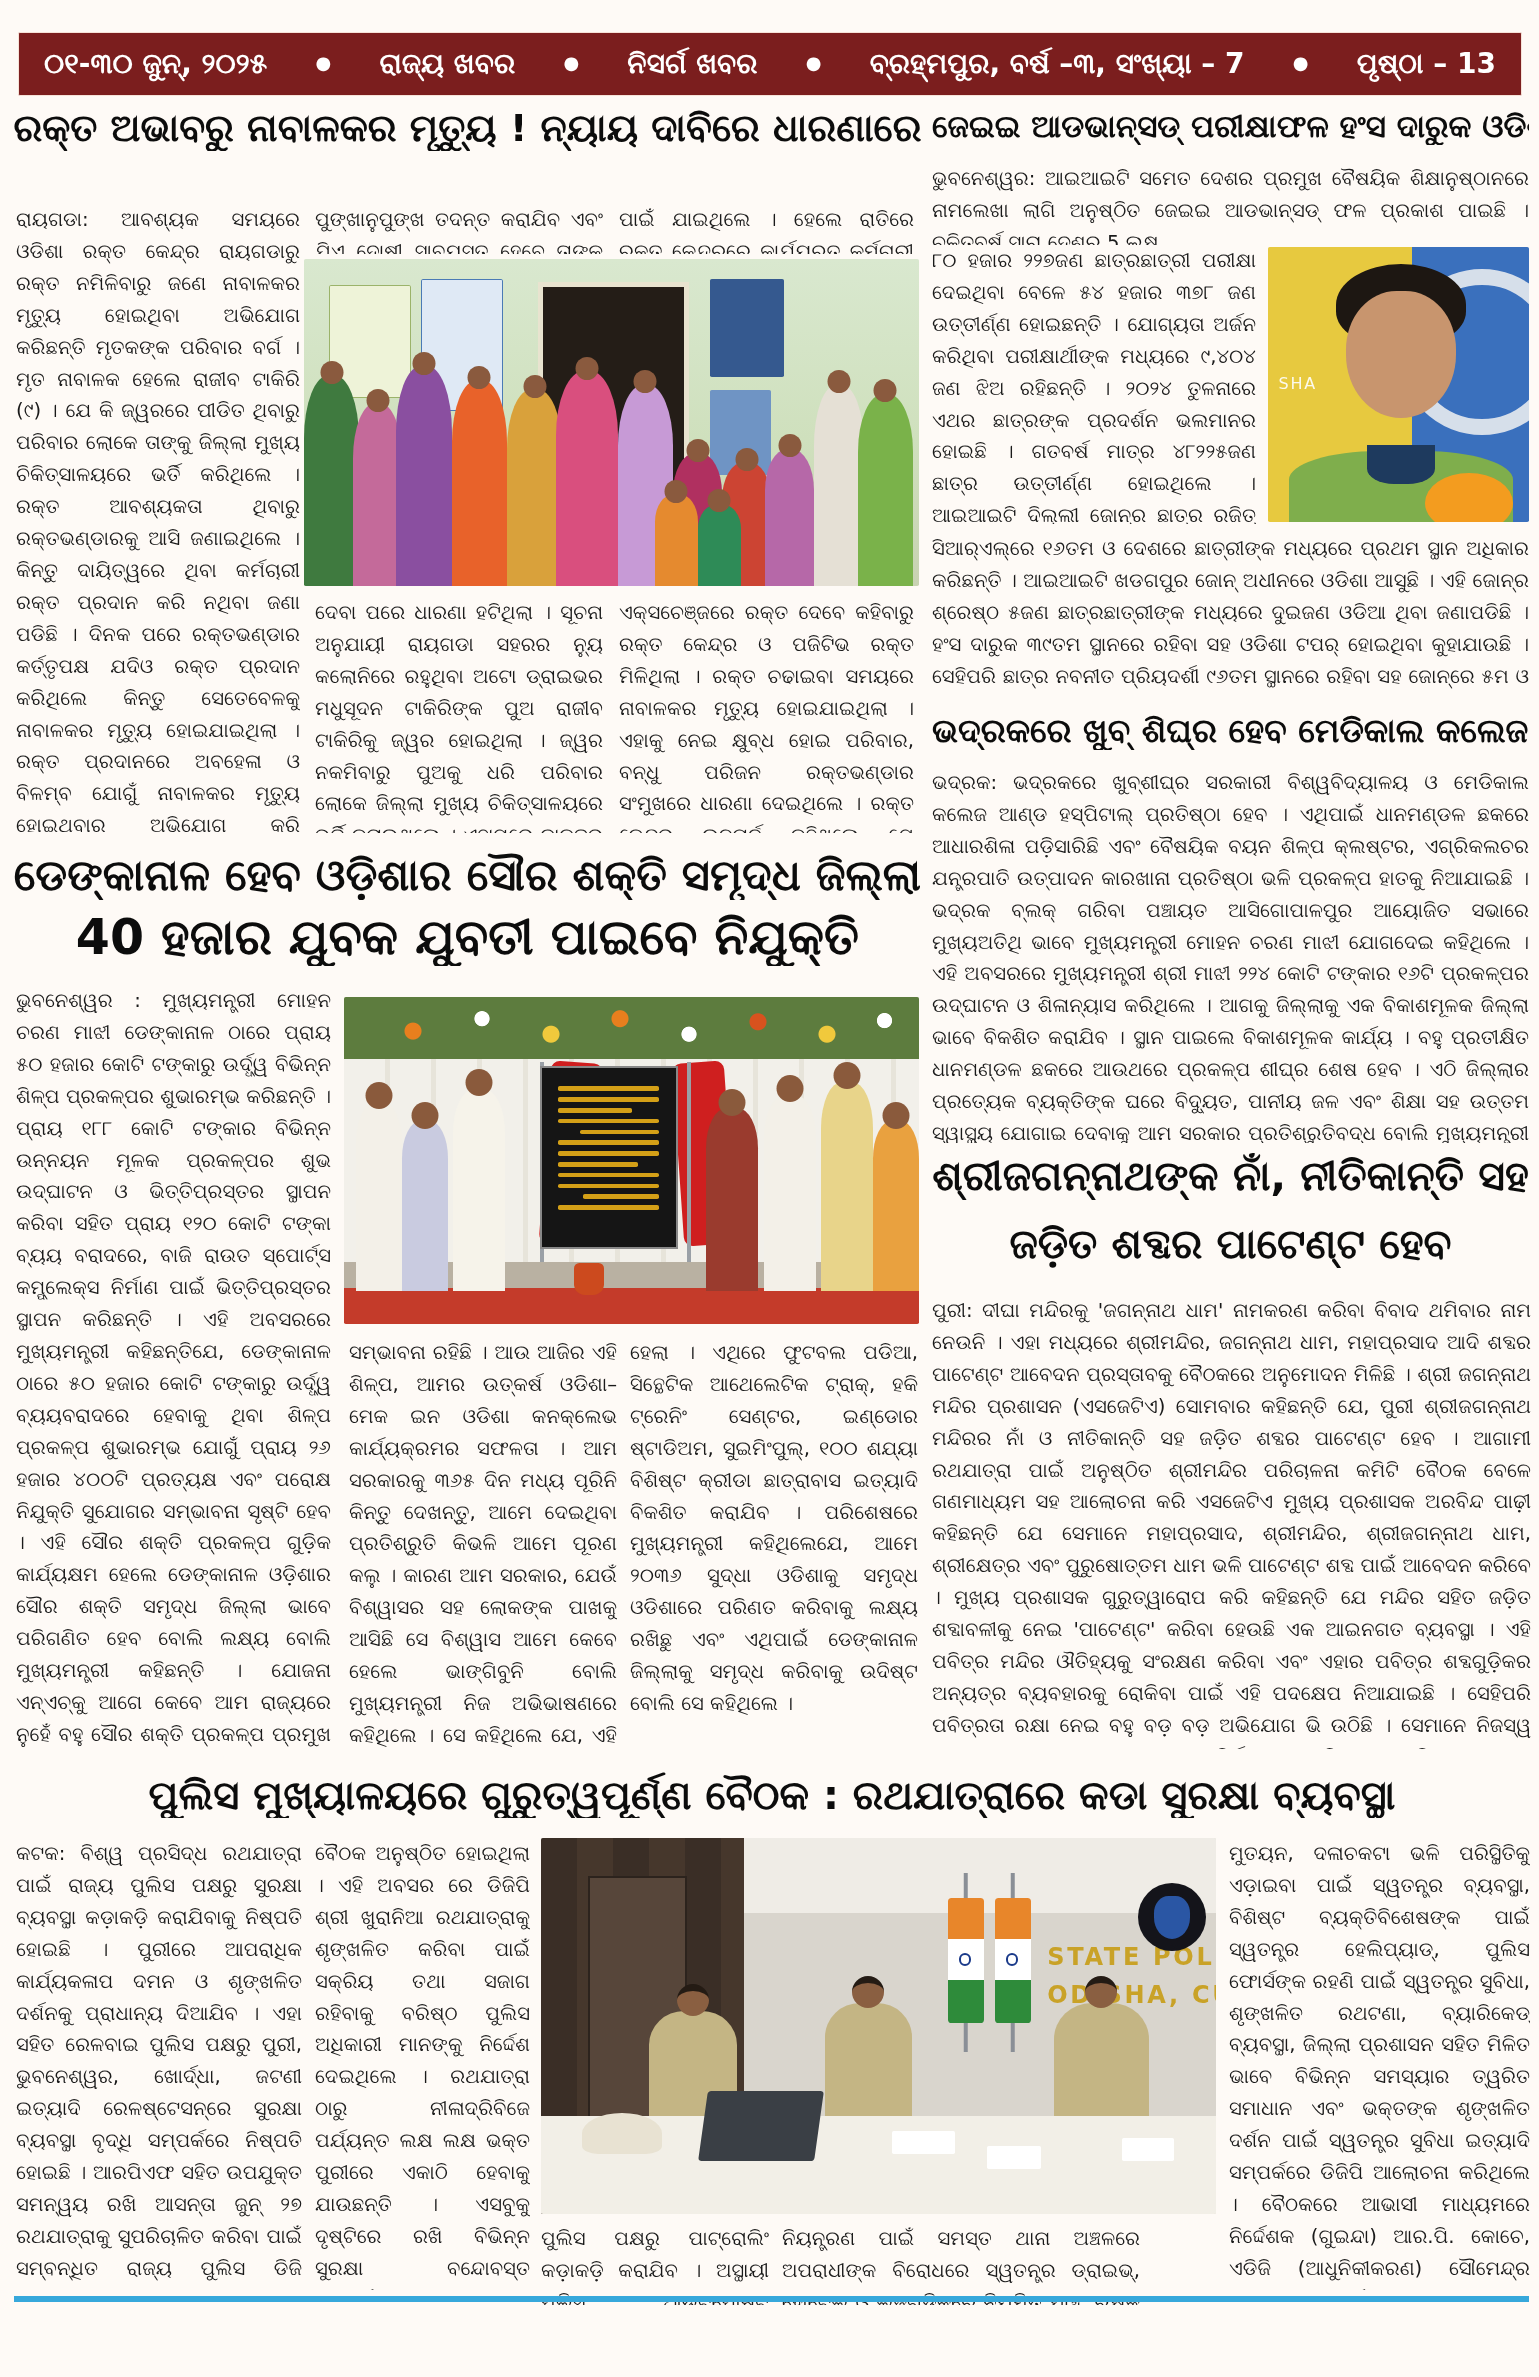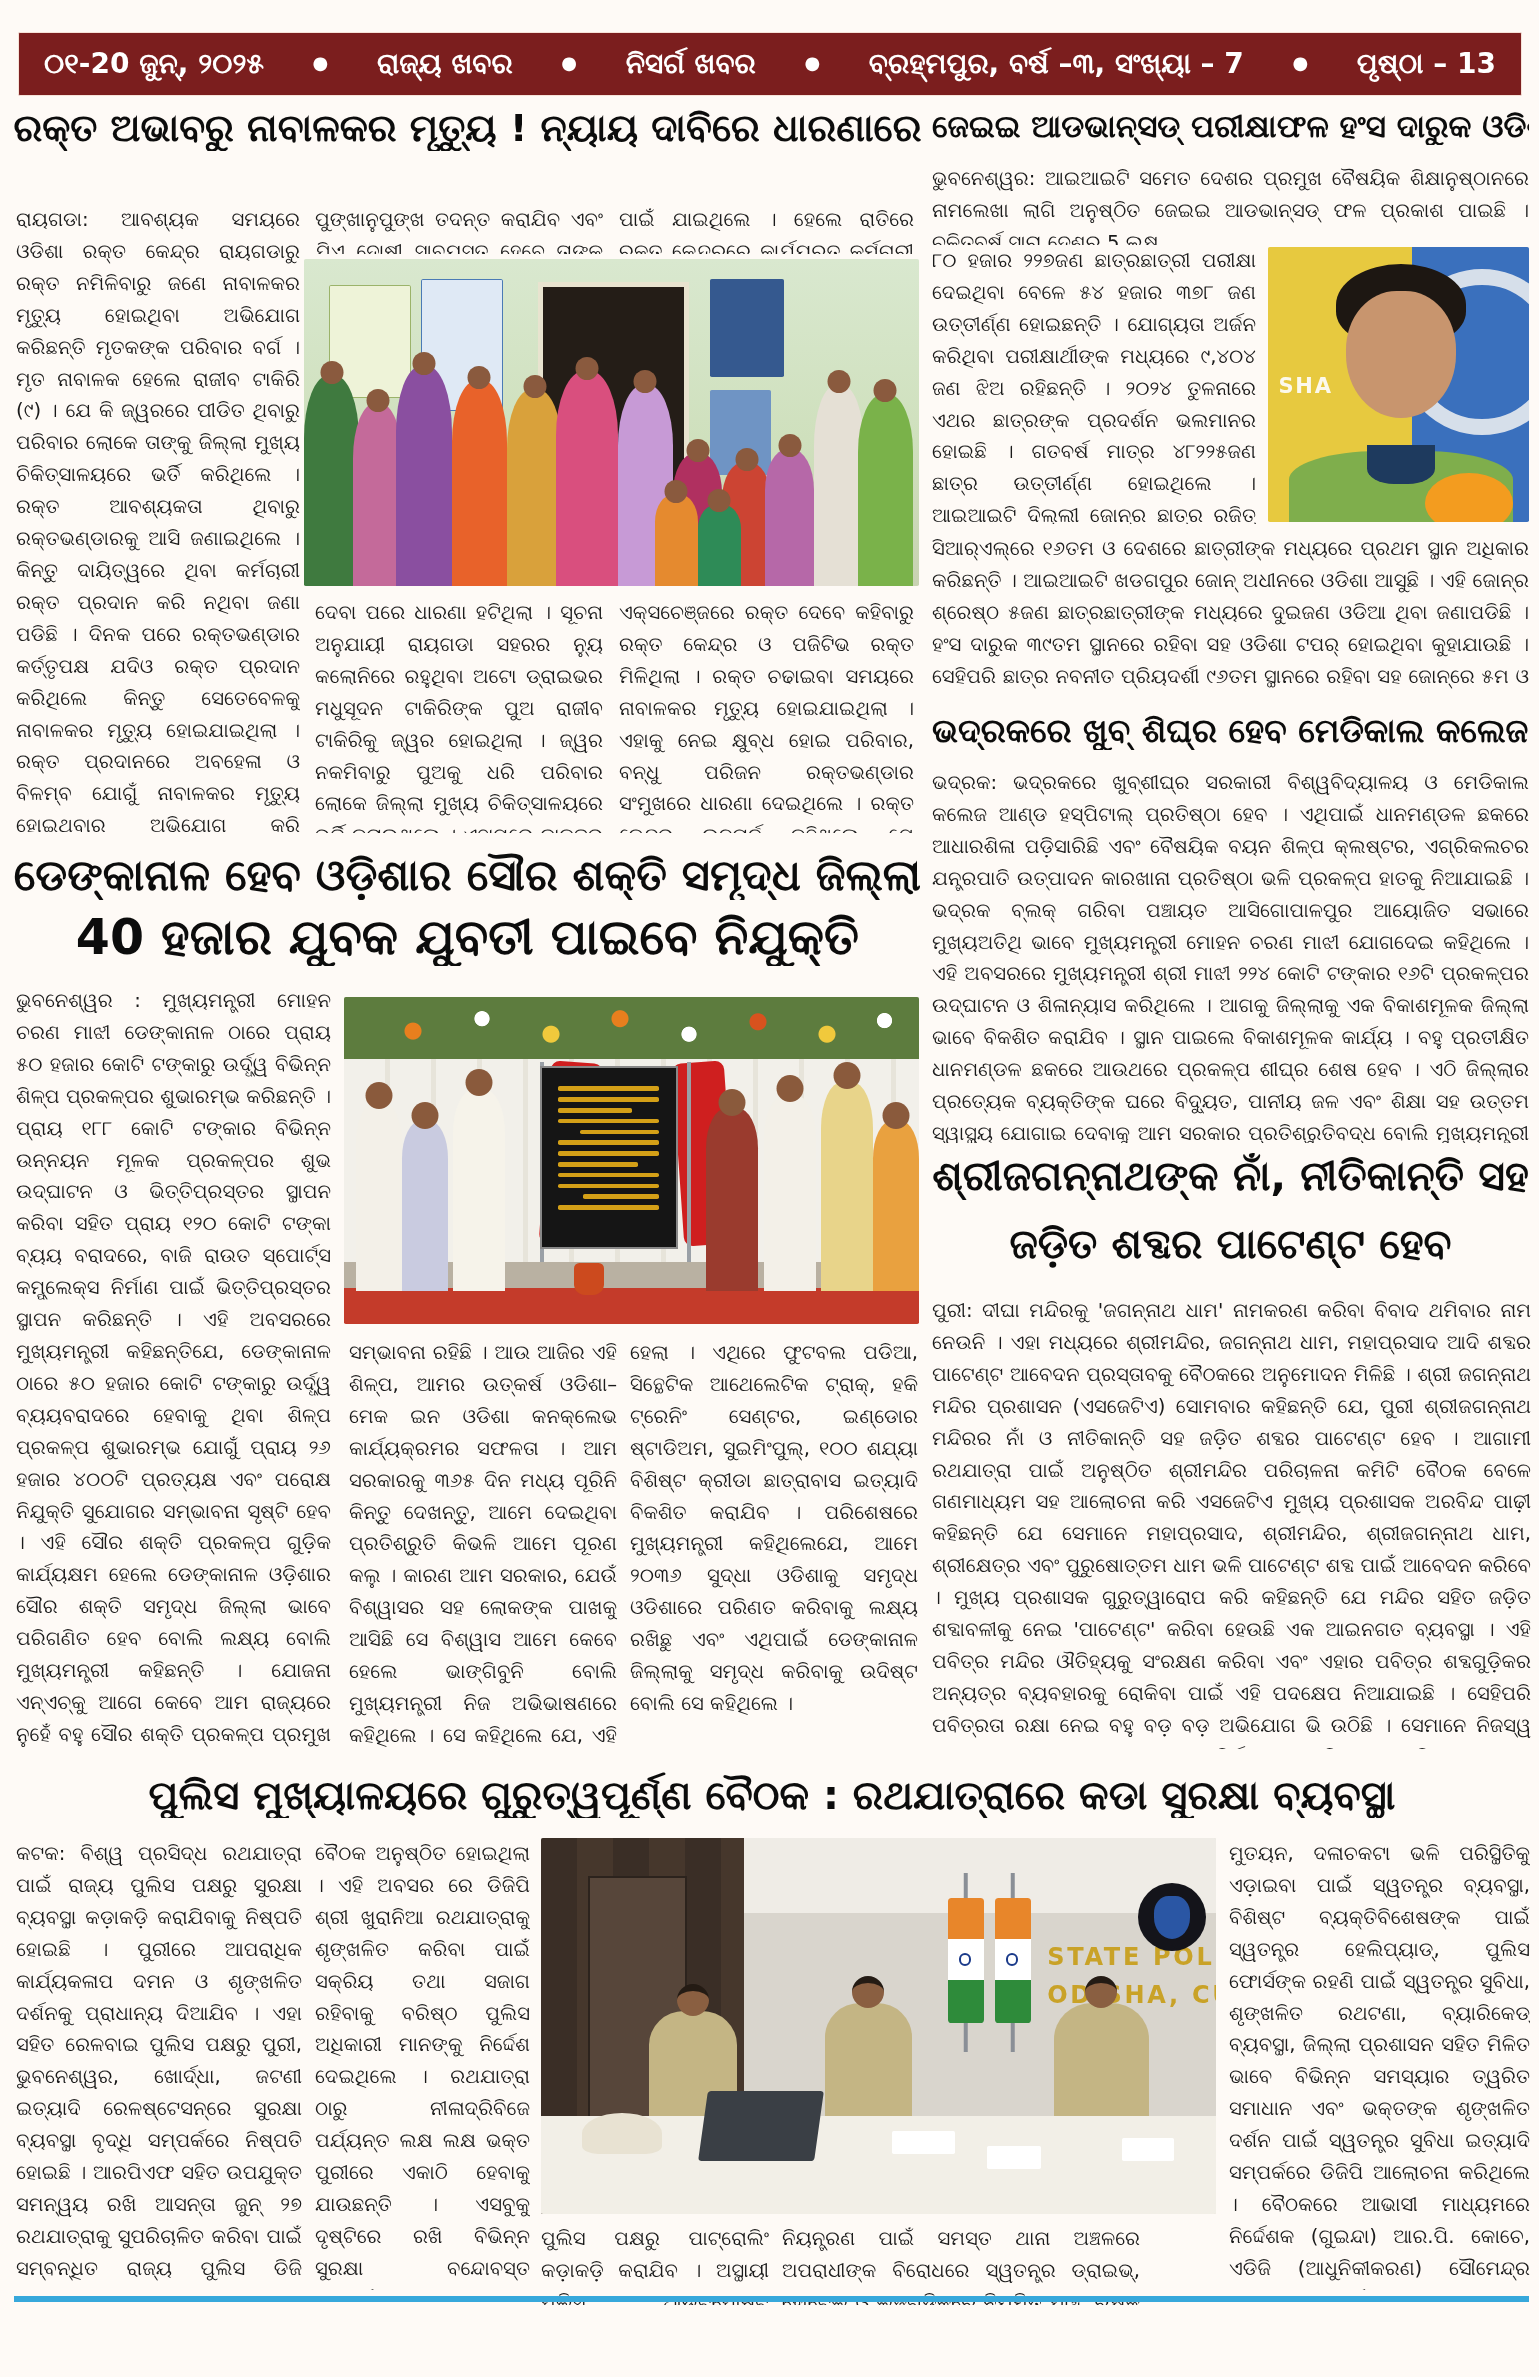--- a/index.html
+++ b/index.html
@@ -35,21 +35,21 @@
   .p1{background:linear-gradient(180deg,#d9e8cf 0%,#cfe0bd 55%,#c8d2b2 100%);}
   .p1 .door{position:absolute;left:38%;top:7%;width:23%;height:62%;background:#241d17;border:5.4px solid #e8e3cf;}
   .p1 .poster{position:absolute;border-radius:1.8px;}
   .p1 .crowd{position:absolute;left:0;bottom:0;width:100%;height:70%;}
   .p1 .person{position:absolute;bottom:0;border-radius:45% 45% 6% 6%/30% 30% 0 0;}
   .p1 .person::before{content:"";position:absolute;top:-14.3px;left:50%;transform:translateX(-50%);
     width:23px;height:23px;border-radius:50%;background:#8a5a3e;}
   
   .p2{background:linear-gradient(90deg,#e7c93f 0%,#e7c93f 55%,#3a70bd 55%,#3a70bd 100%);}
   .p2 .ring{position:absolute;right:-36px;top:8%;width:134px;height:134px;border:16px solid #f2f2f2;border-radius:50%;opacity:.85;}
-  .p2 .banner-txt{position:absolute;left:4%;top:46%;color:#fff;font-weight:bold;font-size:21px;letter-spacing:1.8px;opacity:.9;}
+  .p2 .banner-txt{position:absolute;left:4%;top:46%;color:#fff;font-weight:normal;font-size:16px;letter-spacing:1.8px;opacity:.9;}
   .p2 .hair{position:absolute;left:26%;top:6%;width:50%;height:30%;background:#1d1712;border-radius:50% 50% 42% 42%;}
   .p2 .face{position:absolute;left:30%;top:16%;width:42%;height:46%;background:#c8956e;border-radius:46% 46% 50% 50%;}
   .p2 .shirt{position:absolute;left:8%;bottom:0;width:86%;height:26%;background:#7fae4c;border-radius:40% 40% 0 0;}
   .p2 .collar{position:absolute;left:38%;bottom:14%;width:26%;height:14%;background:#1e3a5e;border-radius:0 0 40% 40%;}
   .p2 .garland{position:absolute;right:6%;bottom:-4%;width:34%;height:22%;background:#f39c1f;border-radius:50%;}
   
   .p3{background:repeating-linear-gradient(90deg,#f2f0ea 0 41px,#e7e4da 41px 46px);}
   .p3 .flowers{position:absolute;left:0;top:0;width:100%;height:19%;
     background:
       radial-gradient(circle at 12% 55%,#e87f1e 0 8px,transparent 9px),
@@ -94,21 +94,21 @@
   .p4 .laptop{position:absolute;left:24%;bottom:14%;width:116px;height:70px;background:#3a3f45;border-radius:3.6px;transform:skewX(-8deg);}
   .p4 .paper{position:absolute;background:#ffffff;width:63px;height:23px;border-radius:1.8px;}
   .p4 .cap{position:absolute;left:6%;bottom:16%;width:80px;height:41px;background:#e8e2d2;border-radius:50% 50% 20% 20%;}
   
   .rule{left:14.3px;top:2296px;width:1515px;height:6.3px;background:#37a8db;}
 </style>
 </head>
 <body>
 
 <div class="abs masthead">
-  <span class="seg">୦୧-20 ଜୁନ୍, ୨୦୨୫</span>
+  <span class="seg">୦୧-୩୦ ଜୁନ୍, ୨୦୨୫</span>
   <span class="bullet">●</span>
   <span class="seg">ରାଜ୍ୟ ଖବର</span>
   <span class="bullet">●</span>
   <span class="seg">ନିସର୍ଗ ଖବର</span>
   <span class="bullet">●</span>
   <span class="seg">ବ୍ରହ୍ମପୁର, ବର୍ଷ –୩, ସଂଖ୍ୟା – 7</span>
   <span class="bullet">●</span>
   <span class="seg">ପୃଷ୍ଠା – 13</span>
 </div>
 

